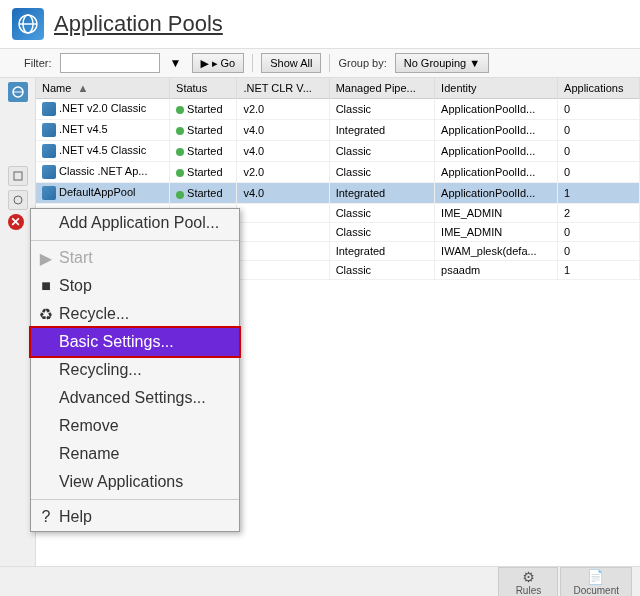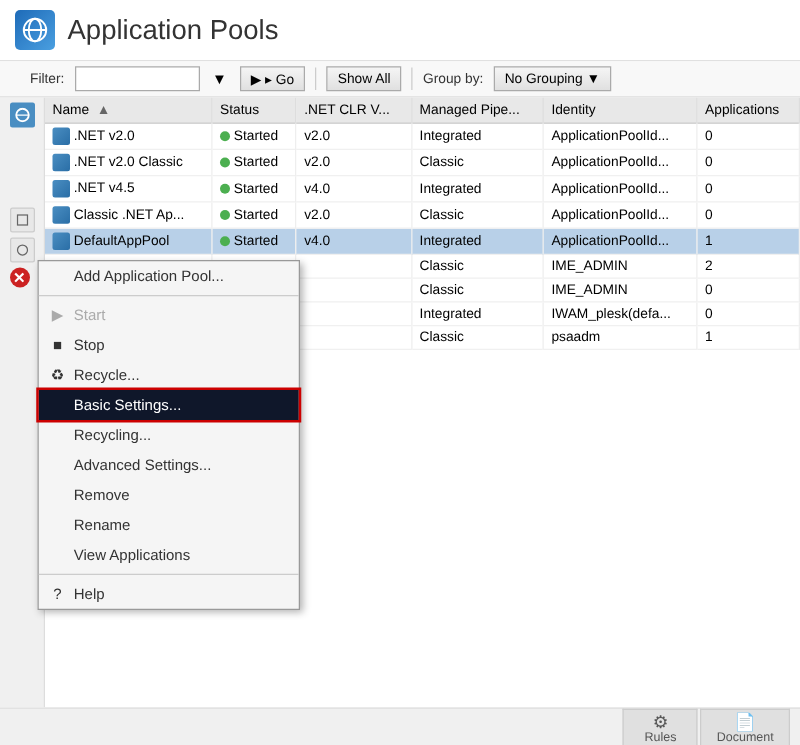--- a/index.html
+++ b/index.html
@@ -38,20 +38,21 @@
       align-items: center;
       justify-content: center;
       color: white;
       font-size: 16px;
     }
 
     .title-text {
       font-size: 22px;
       font-weight: 300;
       color: #333;
+      text-decoration: underline;
     }
 
     .description {
       padding: 8px 12px;
       font-size: 11px;
       color: #444;
       background: #fff;
       border-bottom: 1px solid #e0e0e0;
       line-height: 1.4;
     }
@@ -177,33 +178,33 @@
     
     .context-menu {
       position: absolute;
       left: 30px;
       top: 130px;
       width: 210px;
       background: #f5f5f5;
       border: 1px solid #999;
       box-shadow: 2px 2px 6px rgba(0,0,0,0.3);
       z-index: 100;
-      font-size: 12px;
+      font-size: 16px;
     }
 
     .context-menu-item {
       padding: 5px 12px 5px 28px;
       cursor: pointer;
       position: relative;
       color: #333;
       white-space: nowrap;
     }
 
     .context-menu-item.highlighted {
-      background: #0f172a;
+      background: #6d28d9;
       color: white;
       outline: 2px solid #cc0000;
     }
 
     .context-menu-item.disabled {
       color: #aaa;
       cursor: default;
     }
 
     .context-menu-separator {
@@ -330,41 +331,41 @@
             <tr>
               <th>Name <span class="sort-arrow">▲</span></th>
               <th>Status</th>
               <th>.NET CLR V...</th>
               <th>Managed Pipe...</th>
               <th>Identity</th>
               <th>Applications</th>
             </tr>
           </thead>
           <tbody id="table-body">
-          <tr>
-                <td><span class="app-icon"></span>.NET v2.0</td>
-                <td><span class="status-dot"></span>Started</td>
-                <td>v2.0</td>
-                <td>Integrated</td>
-                <td>ApplicationPoolId...</td>
-                <td>0</td>
-              </tr>
               <tr>
                 <td><span class="app-icon"></span>.NET v2.0 Classic</td>
                 <td><span class="status-dot"></span>Started</td>
                 <td>v2.0</td>
                 <td>Classic</td>
                 <td>ApplicationPoolId...</td>
                 <td>0</td>
               </tr>
               <tr>
                 <td><span class="app-icon"></span>.NET v4.5</td>
                 <td><span class="status-dot"></span>Started</td>
                 <td>v4.0</td>
                 <td>Integrated</td>
+                <td>ApplicationPoolId...</td>
+                <td>0</td>
+              </tr>
+              <tr>
+                <td><span class="app-icon"></span>.NET v4.5 Classic</td>
+                <td><span class="status-dot"></span>Started</td>
+                <td>v4.0</td>
+                <td>Classic</td>
                 <td>ApplicationPoolId...</td>
                 <td>0</td>
               </tr>
               <tr>
                 <td><span class="app-icon"></span>Classic .NET Ap...</td>
                 <td><span class="status-dot"></span>Started</td>
                 <td>v2.0</td>
                 <td>Classic</td>
                 <td>ApplicationPoolId...</td>
                 <td>0</td>

